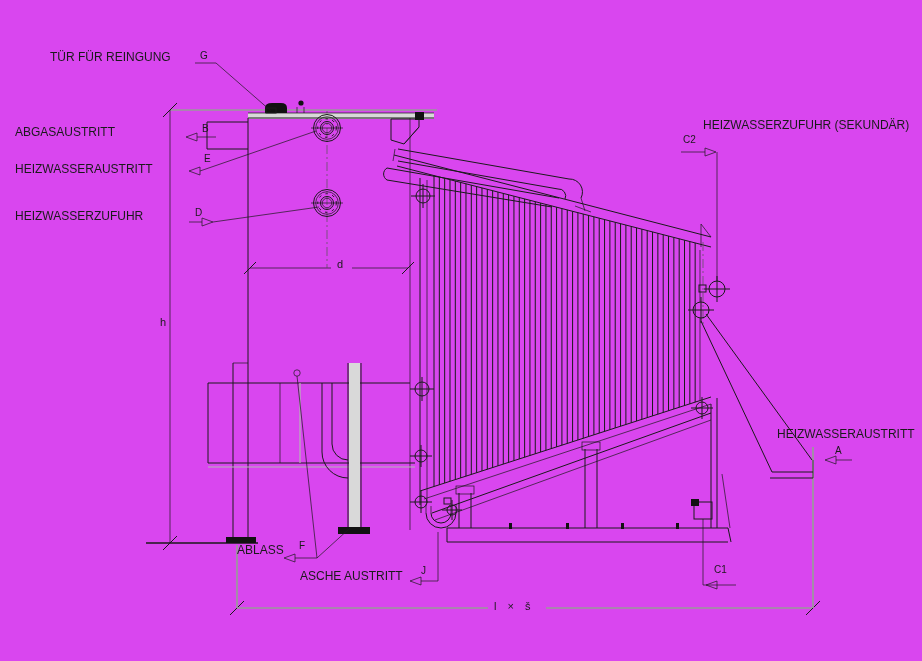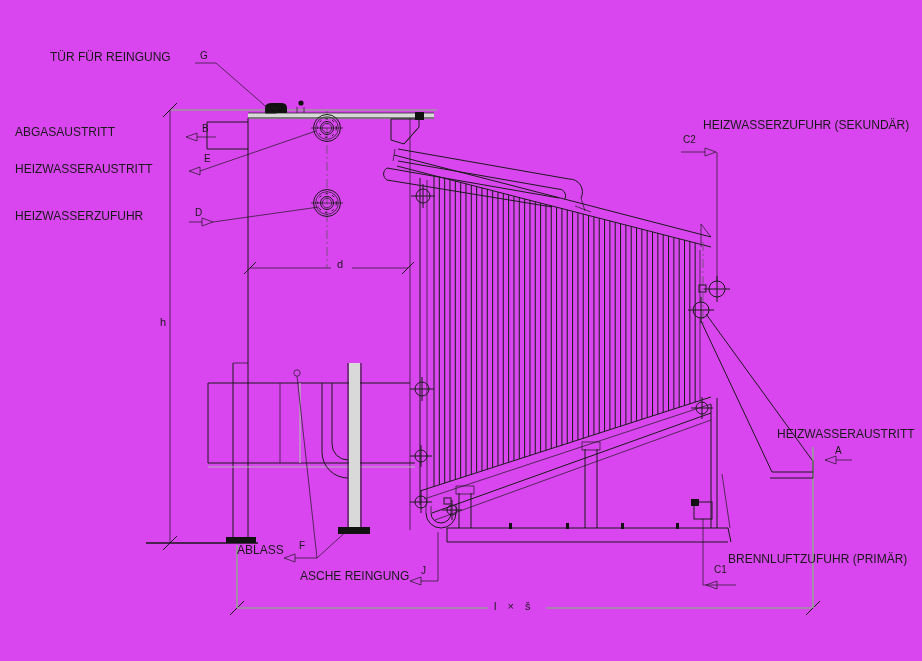--- a/index.html
+++ b/index.html
@@ -320,23 +320,22 @@
     <line class="thin" x1="438" y1="581" x2="438" y2="532"></line>
   </g>
 </svg>
 
   <div class="lbl" style="left:50px;top:50px">TÜR  FÜR REINGUNG</div>
   <div class="lbl" style="left:15px;top:125px">ABGASAUSTRITT</div>
   <div class="lbl" style="left:15px;top:162px">HEIZWASSERAUSTRITT</div>
   <div class="lbl" style="left:15px;top:209px">HEIZWASSERZUFUHR</div>
   <div class="lbl" style="left:703px;top:118px">HEIZWASSERZUFUHR (SEKUNDÄR)</div>
   <div class="lbl" style="left:777px;top:427px">HEIZWASSERAUSTRITT</div>
-  <div class="lbl" style="left:728px;top:552px">BRENNLUFTZUFUHR (PRIMÄR)</div>
   <div class="lbl" style="left:237px;top:543px">ABLASS</div>
-  <div class="lbl" style="left:300px;top:569px">ASCHE REINGUNG</div>
+  <div class="lbl" style="left:300px;top:569px">ASCHE AUSTRITT</div>
 
   <div class="ltr" style="left:200px;top:50px">G</div>
   <div class="ltr" style="left:202px;top:123px">B</div>
   <div class="ltr" style="left:204px;top:153px">E</div>
   <div class="ltr" style="left:195px;top:207px">D</div>
   <div class="ltr" style="left:683px;top:134px">C2</div>
   <div class="ltr" style="left:835px;top:445px">A</div>
   <div class="ltr" style="left:714px;top:564px">C1</div>
   <div class="ltr" style="left:299px;top:540px">F</div>
   <div class="ltr" style="left:421px;top:565px">J</div>

